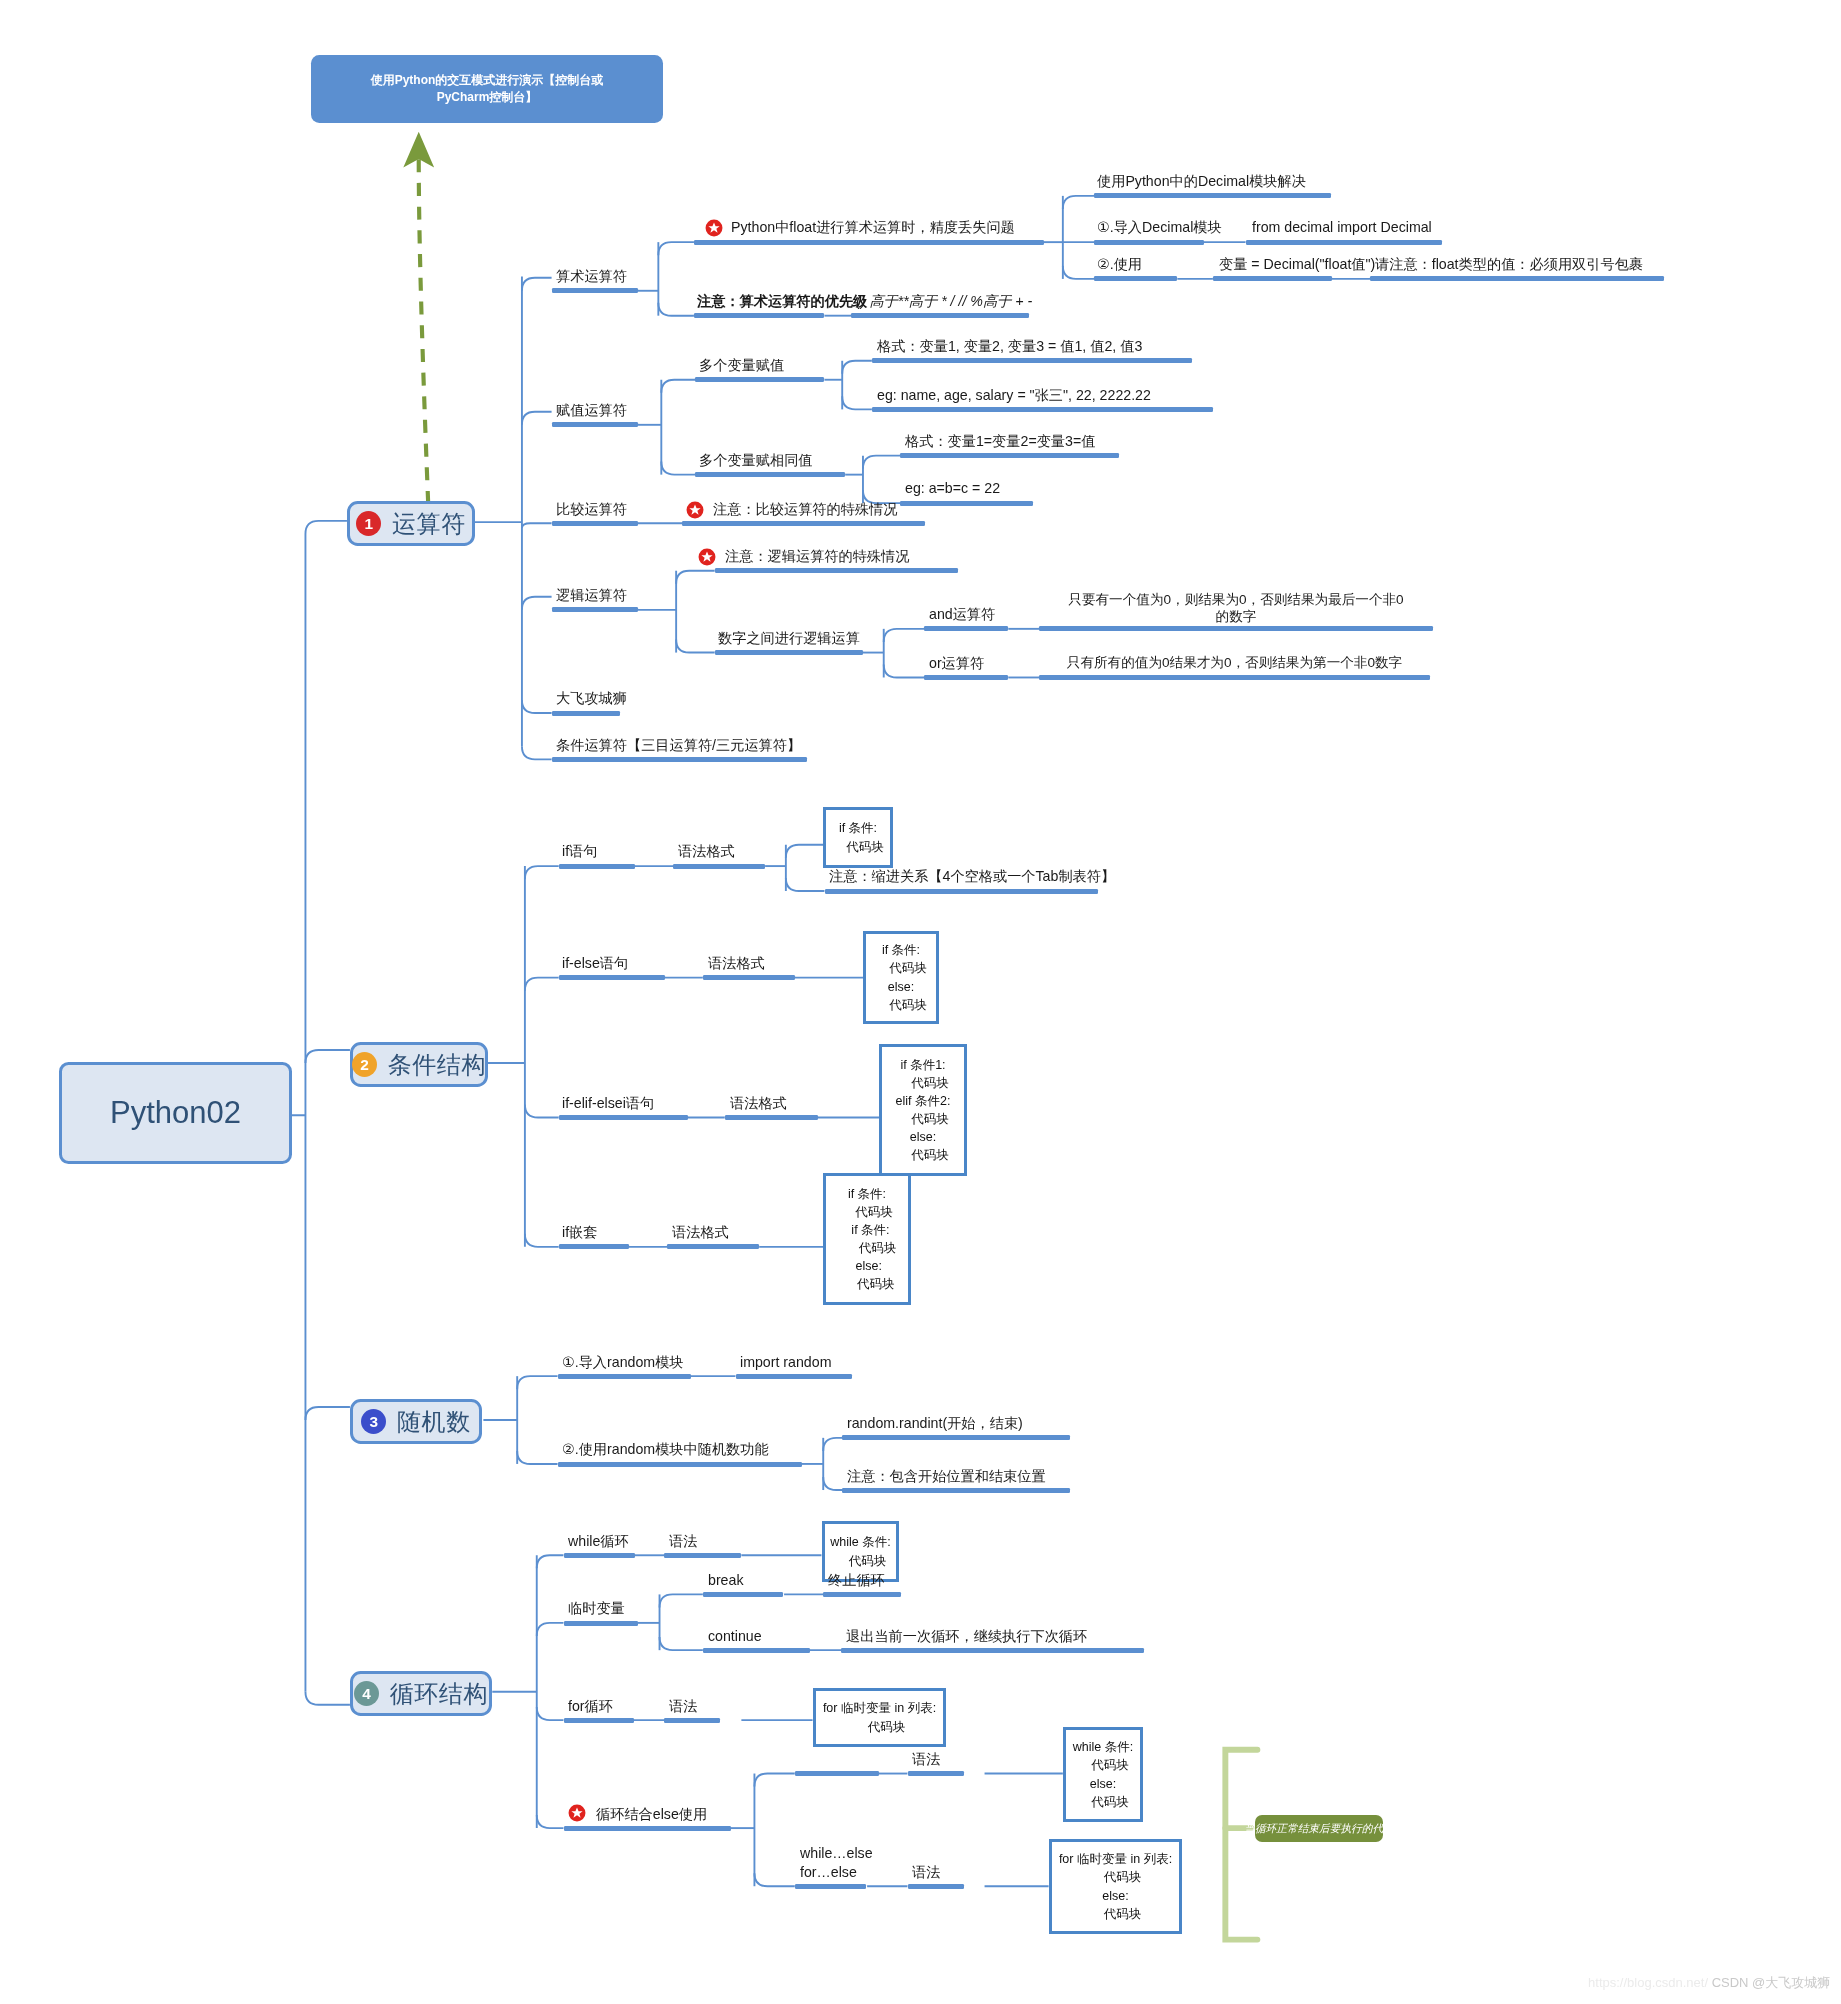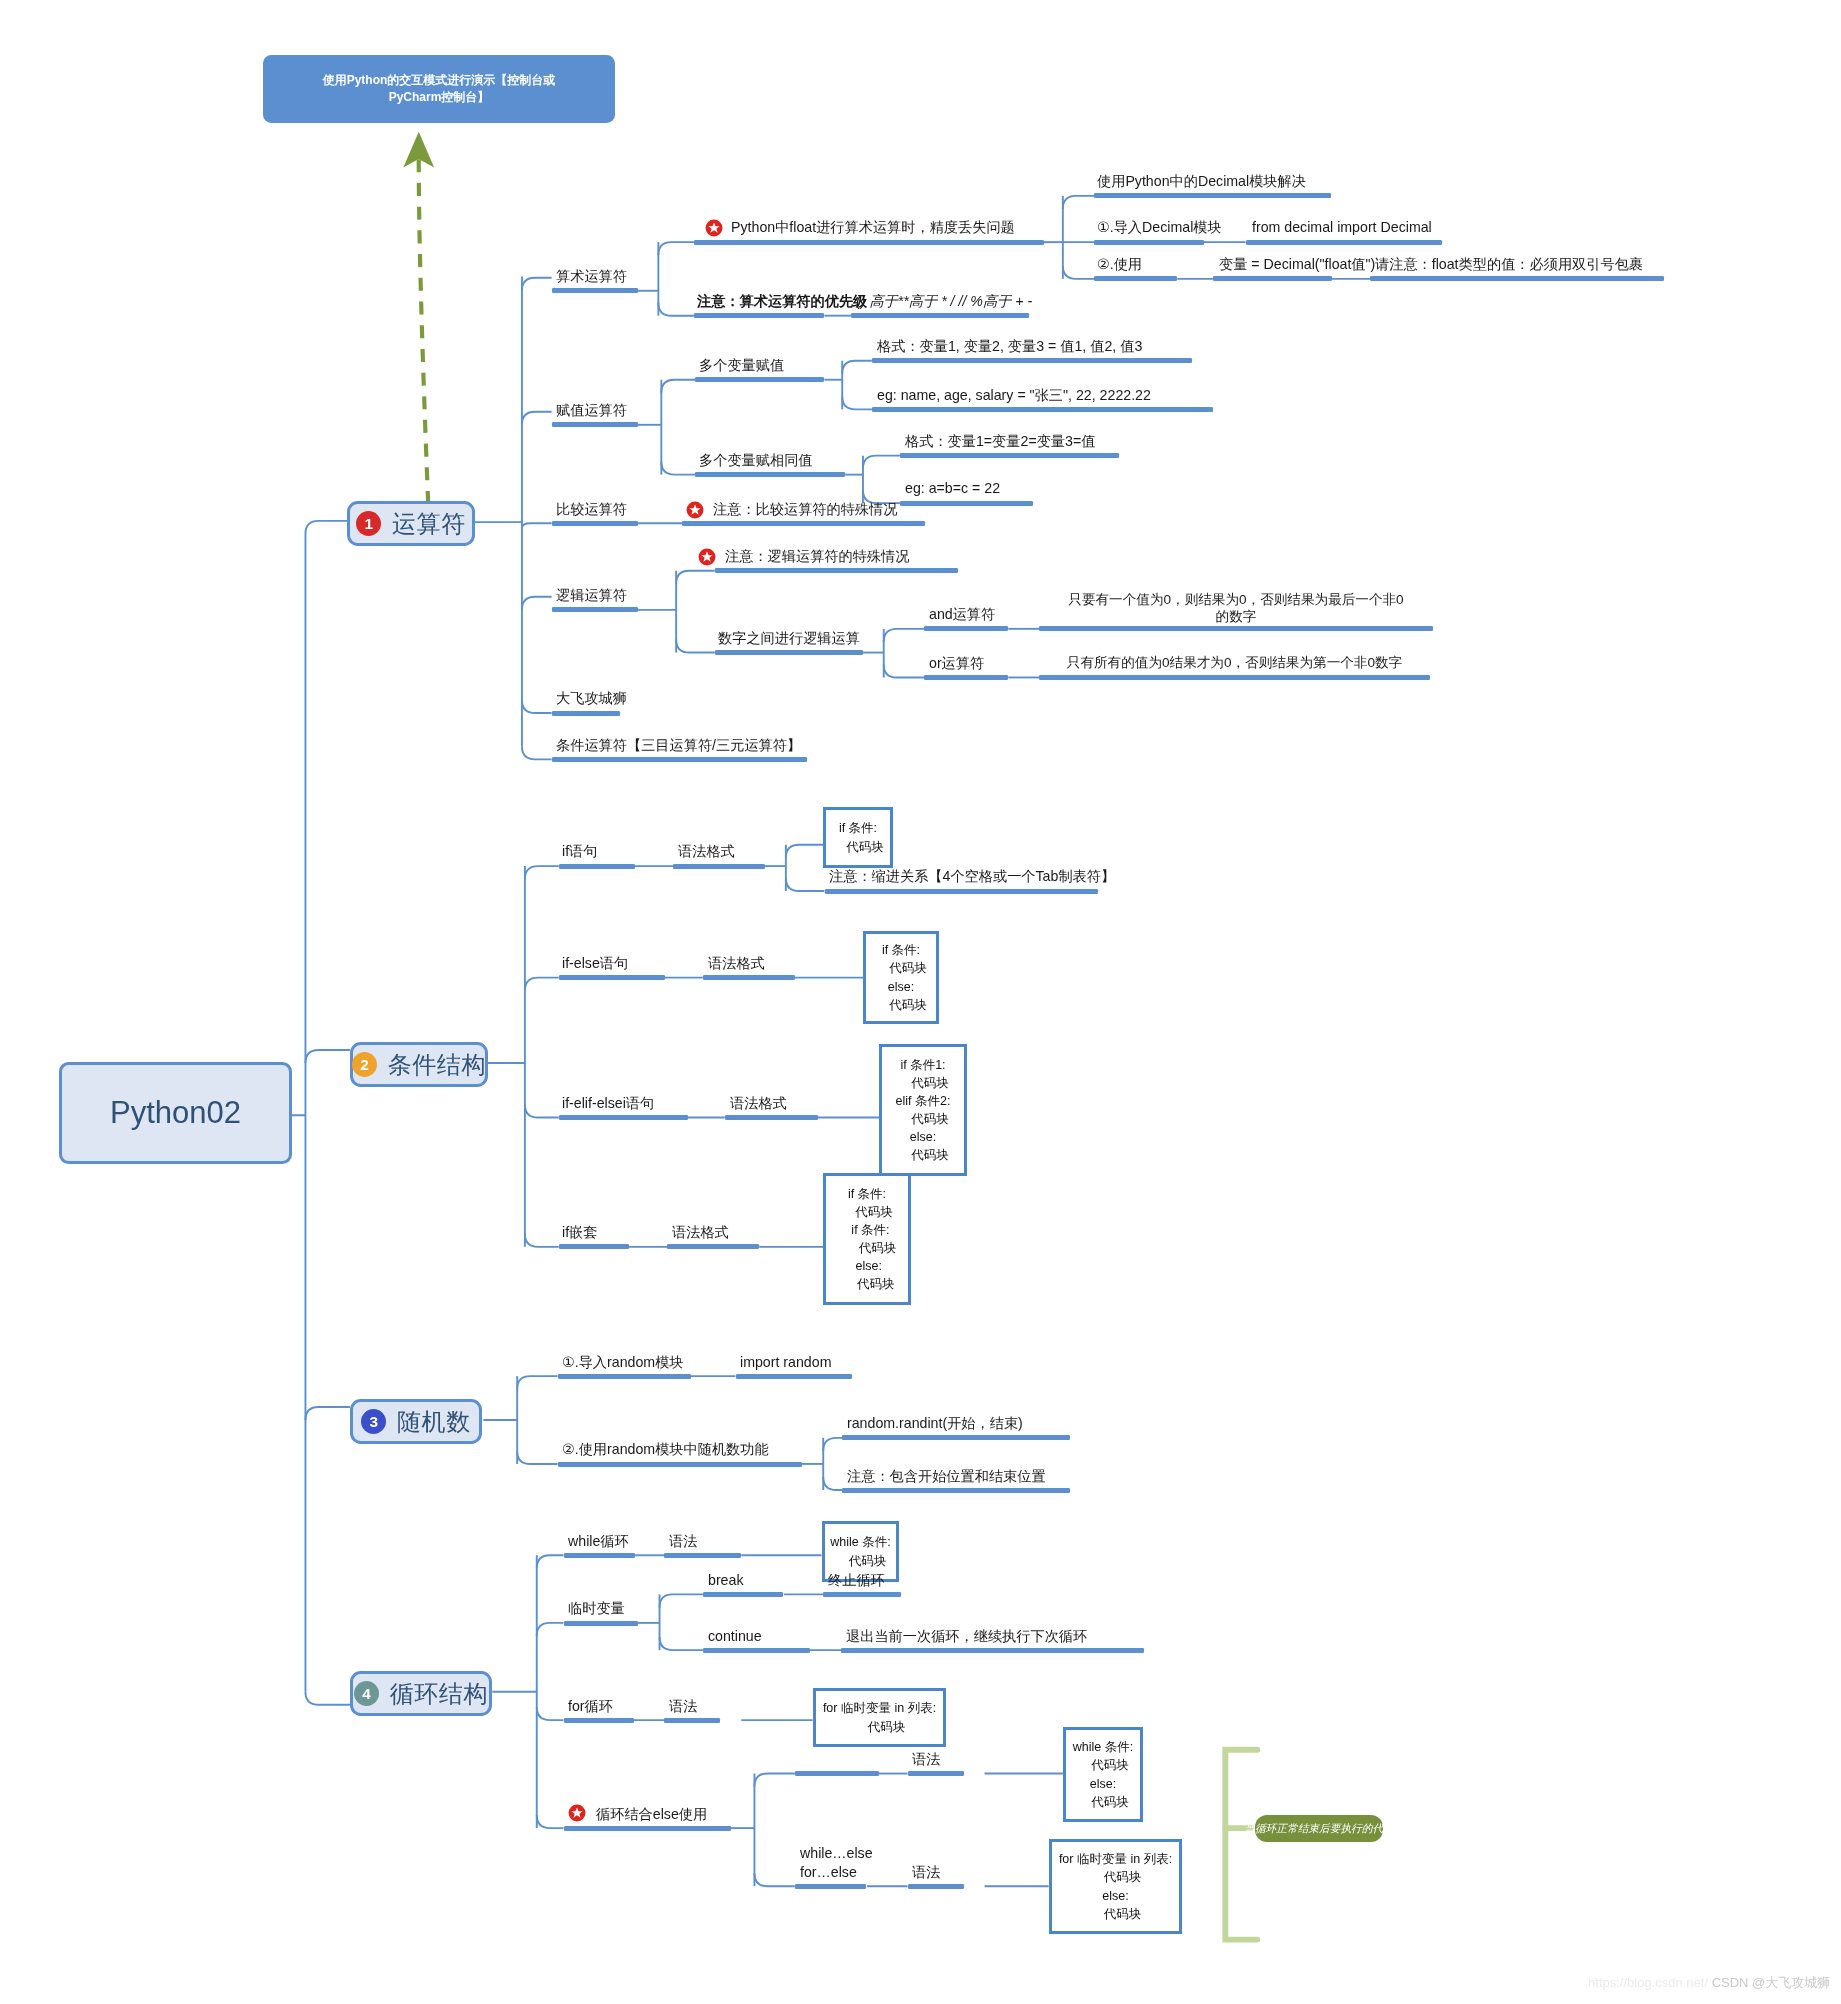--- a/index.html
+++ b/index.html
@@ -25,33 +25,33 @@
   .topic .tlabel{font-size:24px;letter-spacing:0.6px;white-space:nowrap;}
   .root-box{position:absolute;left:28.5px;top:1090px;width:108px;height:50px;
             background:#dde6f2;border:3px solid #5b8fd0;border-radius:9.5px;
             display:flex;align-items:center;justify-content:center;
             color:#2f5176;font-size:26px;box-sizing:border-box;}
 
   
   .callout{position:absolute;background:#5b8fd0;border-radius:8.3px;color:#fff;
            display:flex;align-items:center;justify-content:center;text-align:center;
            font-size:12px;font-weight:bold;line-height:1.38;padding:6px 9.5px;
-           box-sizing:border-box;white-space:pre-line;}
+           box-sizing:border-box;white-space:pre-line;margin-left:48px;}
 
   
   .codebox{position:absolute;border:3px solid #4a86c8;background:#fff;
            color:#111;font-size:12.5px;line-height:1.45;white-space:pre;
            display:flex;align-items:center;justify-content:center;
            text-align:center;box-sizing:border-box;padding:4.7px 7.1px;}
 
   
   .star{position:absolute;width:18px;height:18px;}
 
   
-  .greenpill{position:absolute;background:#76903c;border-radius:12px;color:#fff;
+  .greenpill{position:absolute;background:#76903c;border-radius:7px;color:#fff;
              font-style:italic;font-size:11.3px;display:flex;align-items:center;
              justify-content:center;white-space:nowrap;padding:0 14px;box-sizing:border-box;}
 
   .wm{position:absolute;right:10.7px;bottom:13px;color:#c9c9c9;font-size:13px;
       white-space:nowrap;}
   .wm .u{color:#ebebeb;}
 </style>
 </head>
 <body>
 

